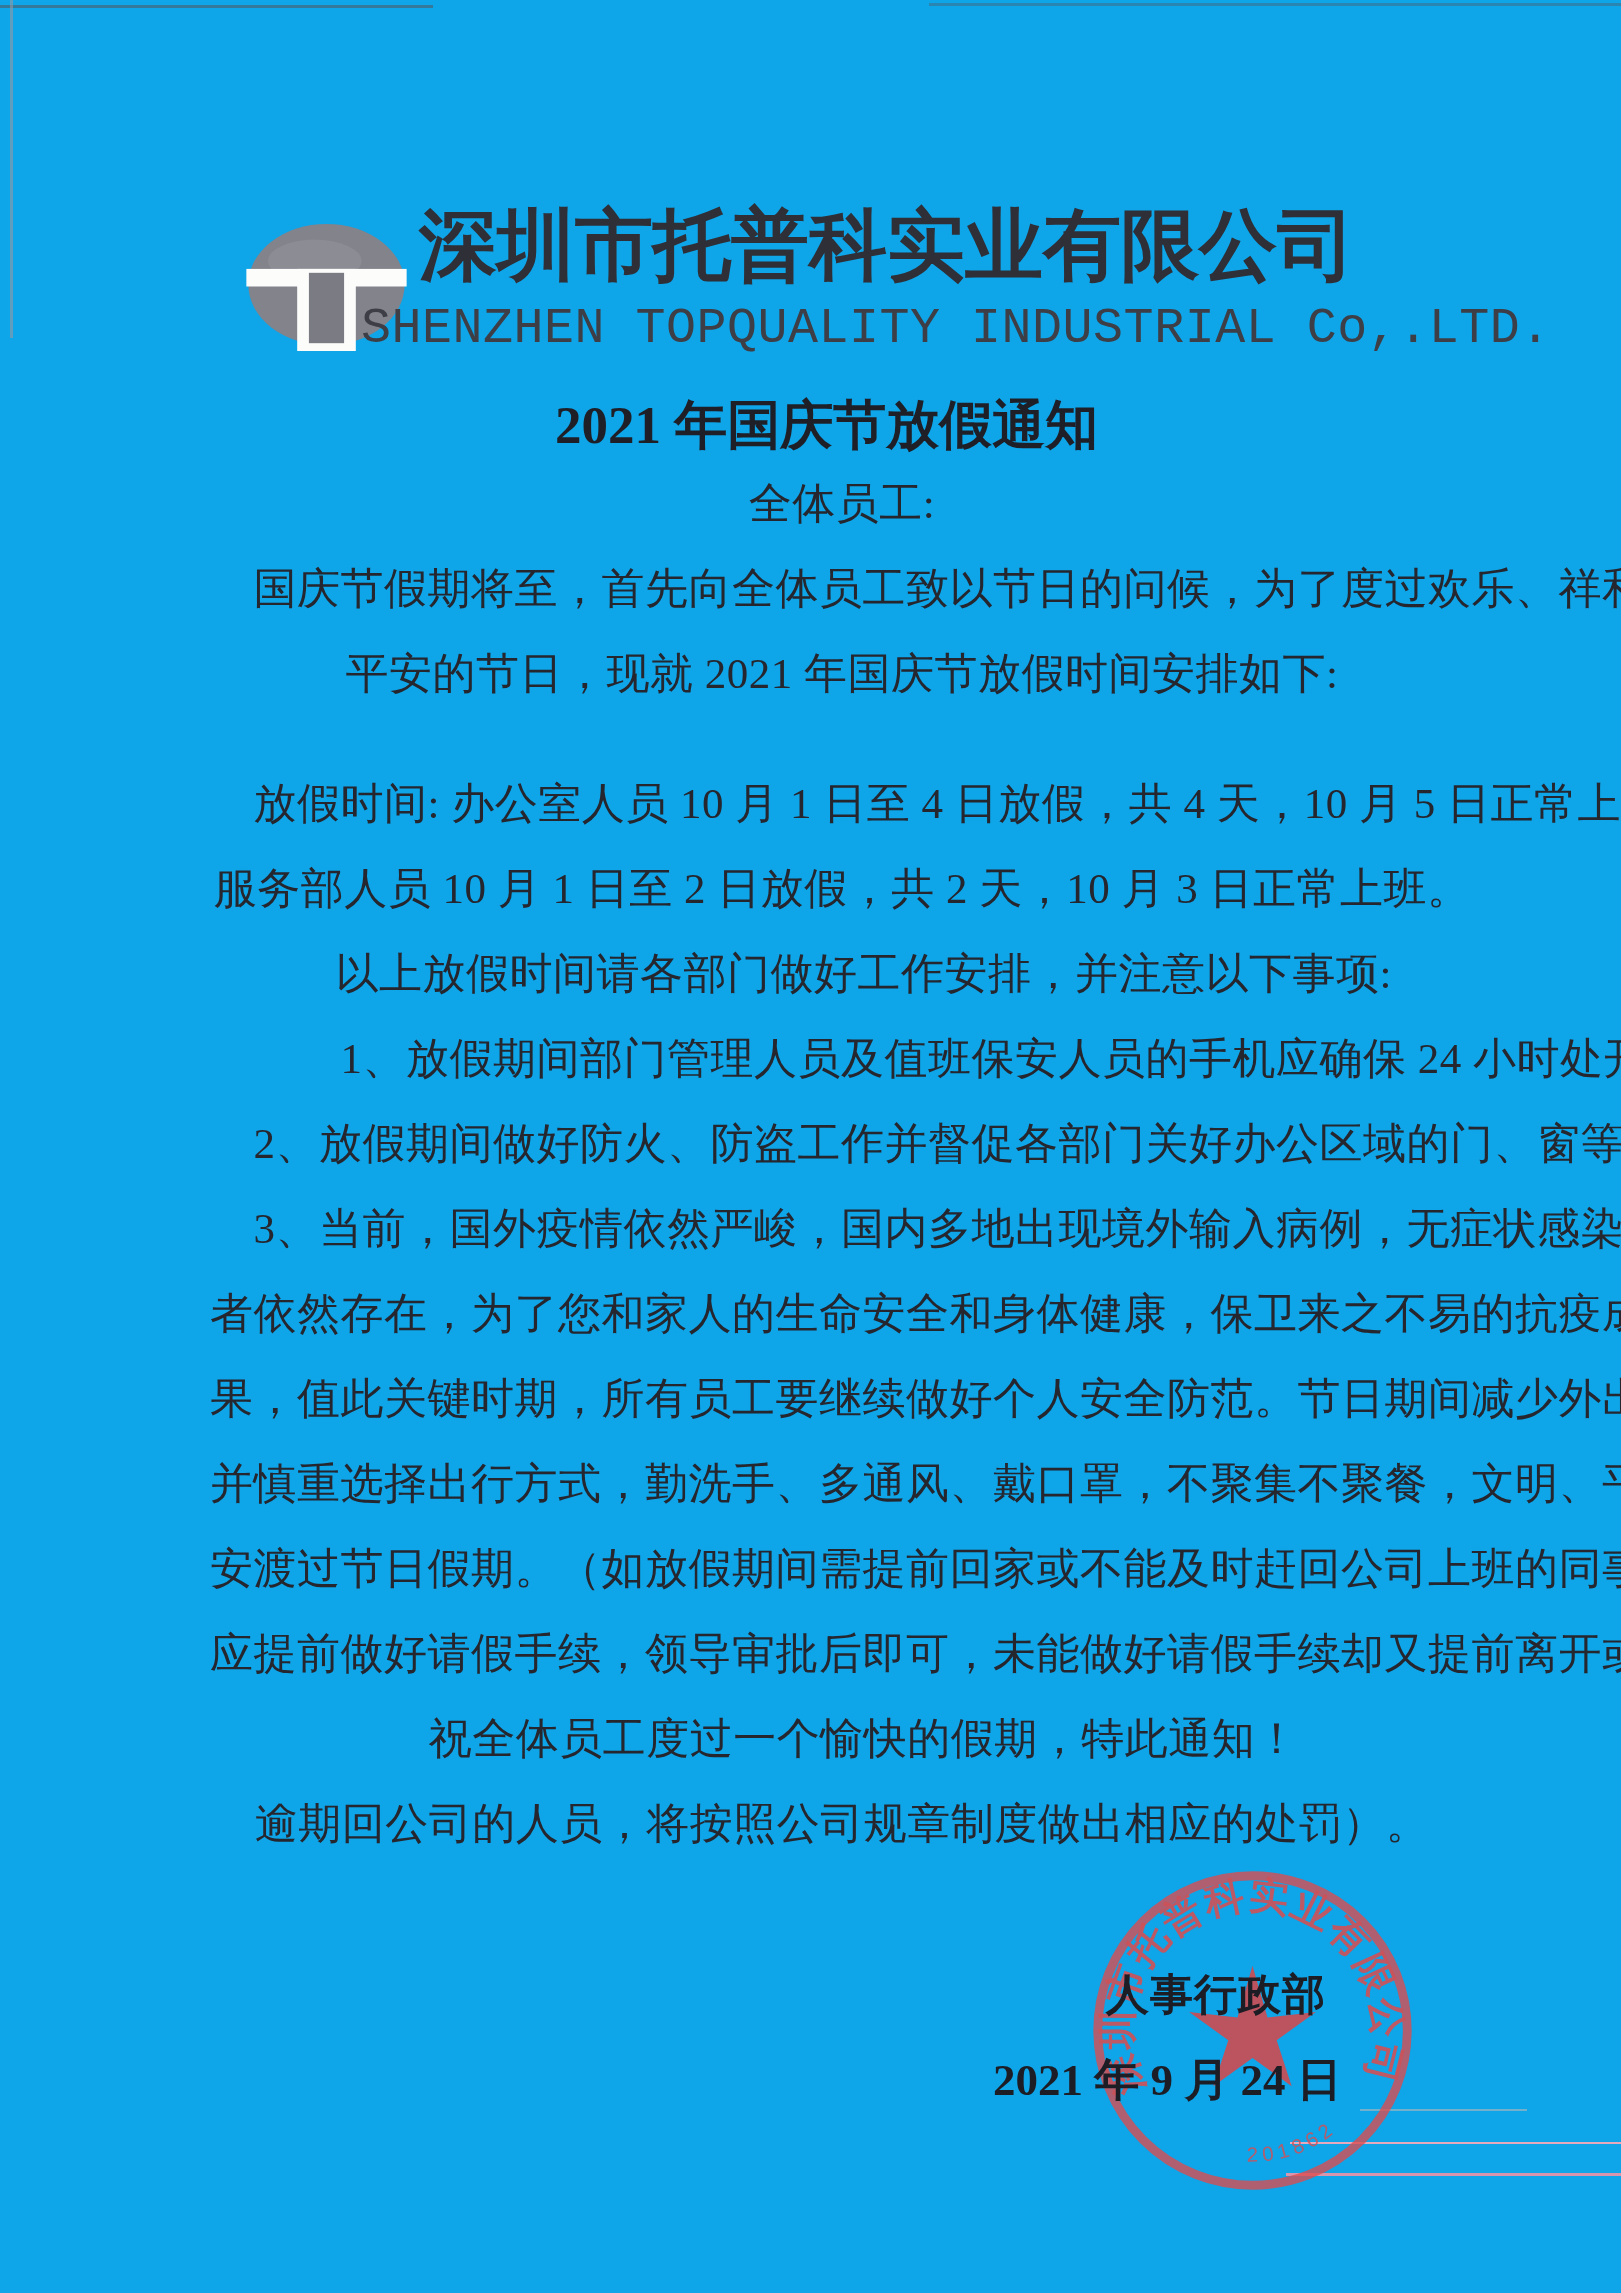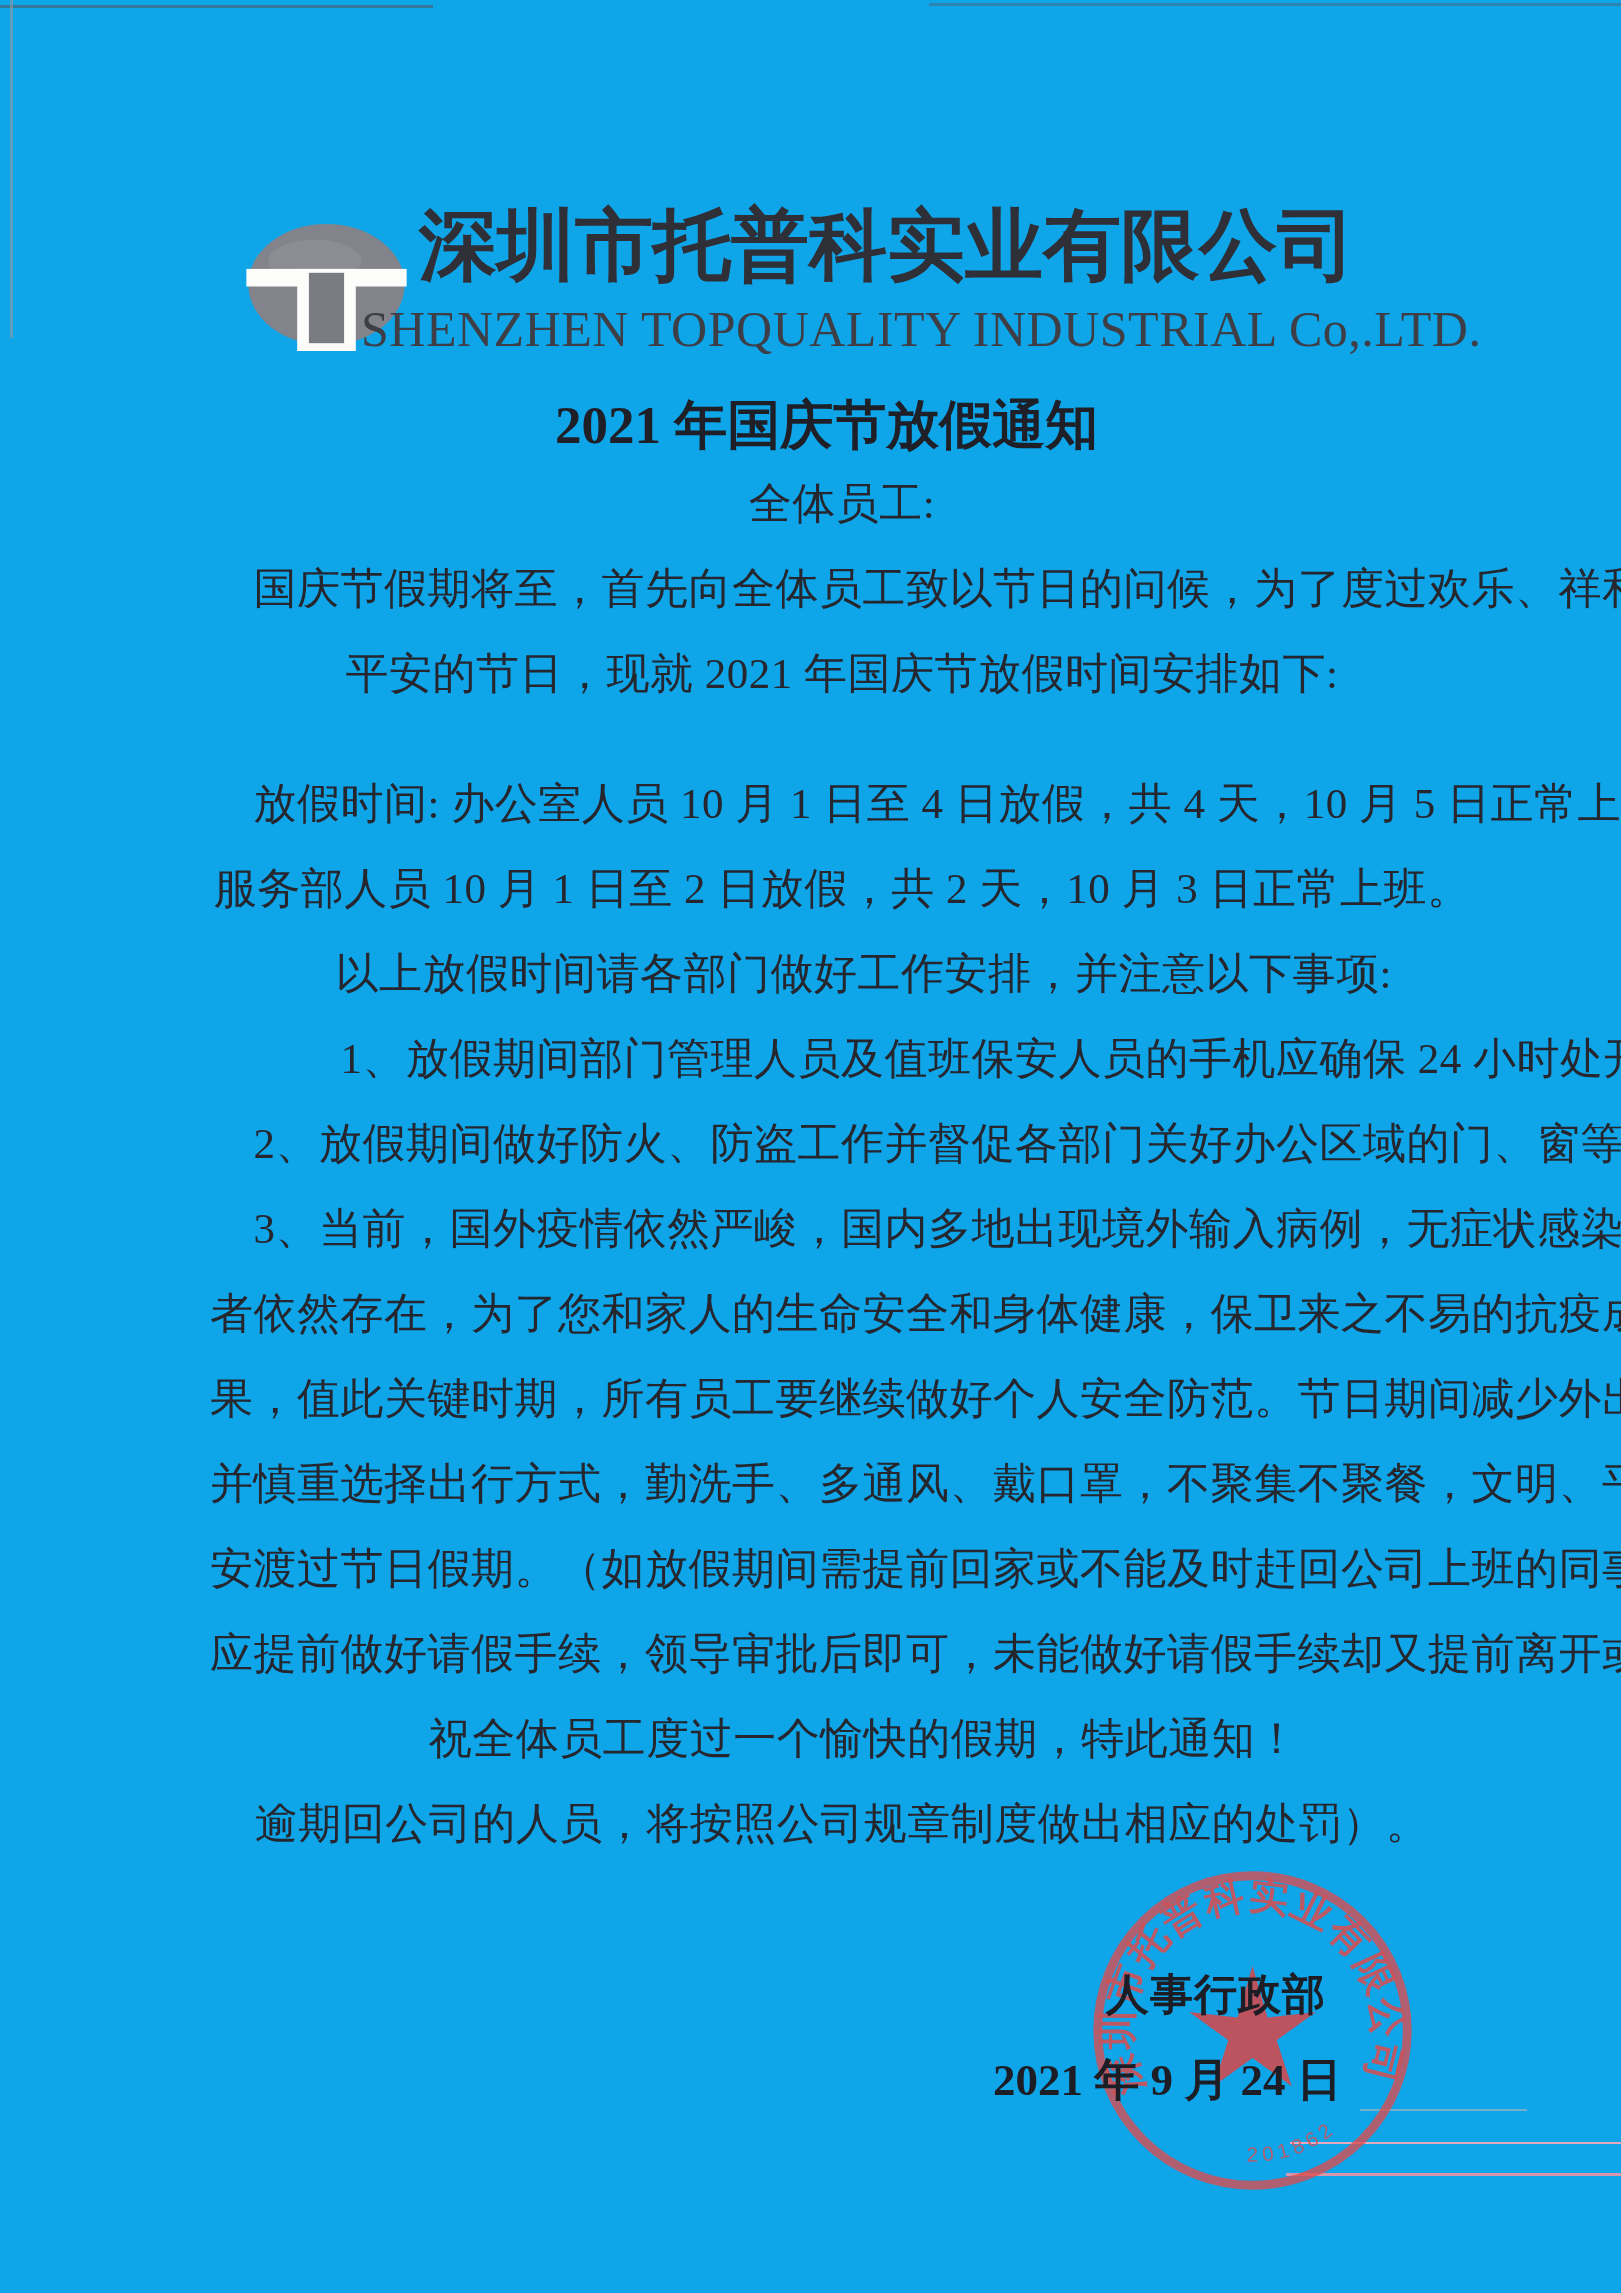--- a/index.html
+++ b/index.html
@@ -16,21 +16,21 @@
   .pink-line-2{left:1286px;top:2173px;width:335px;height:2.9px;background:#d795ae;}
   .gray-dash{left:1360px;top:2109px;width:167px;height:2px;background:#b8b8b8;opacity:.6;}
 
   .logo{position:absolute;left:246px;top:222px;}
   .company-zh{
     position:absolute;left:419px;top:194px;font-size:78px;font-weight:bold;
     letter-spacing:0px;white-space:nowrap;color:#2f2f37;
   }
   .company-en{
     position:absolute;left:361px;top:300px;font-size:50px;letter-spacing:0.5px;
-    font-family:Liberation Serif, serif;color:#3e3e46;white-space:nowrap;
+    font-family:Liberation Mono, monospace;color:#3e3e46;white-space:nowrap;
   }
   .doc-title{
     position:absolute;left:555px;top:390px;font-size:53px;font-weight:bold;
     white-space:nowrap;color:#1f1f27;
   }
   .body-block{position:absolute;left:210px;top:461px;width:1264px;text-align:center;}
   .bline{
     height:85px;line-height:85px;font-size:43px;letter-spacing:0.5px;
     white-space:nowrap;color:#26262e;
   }

